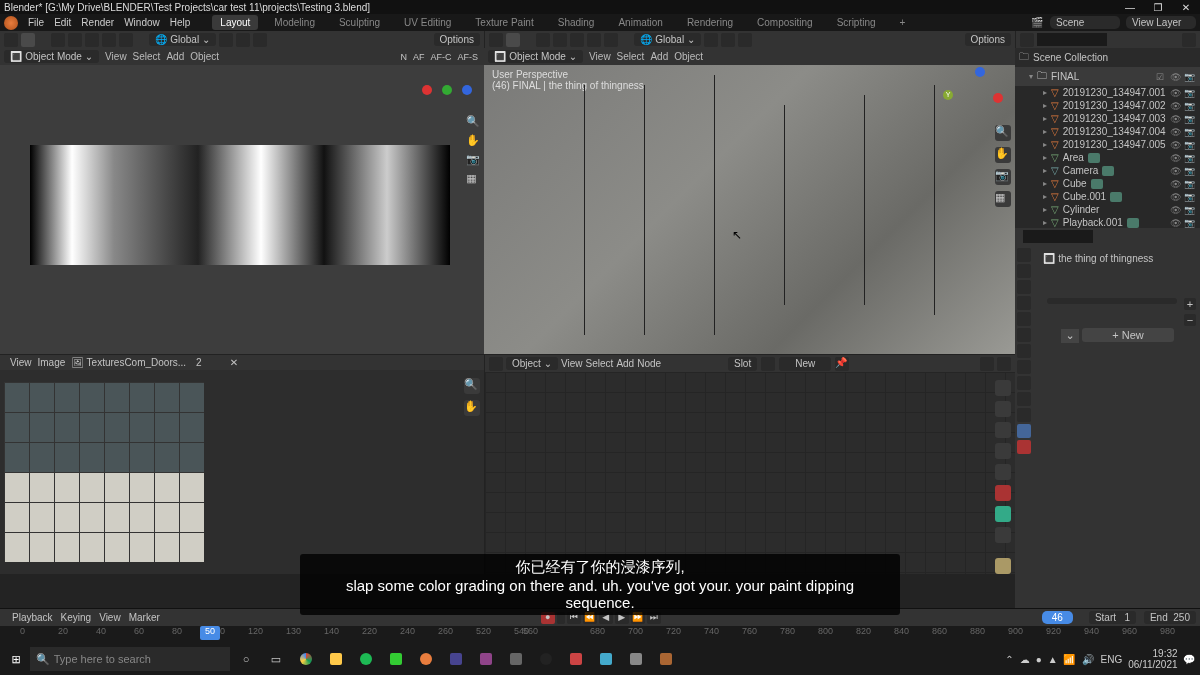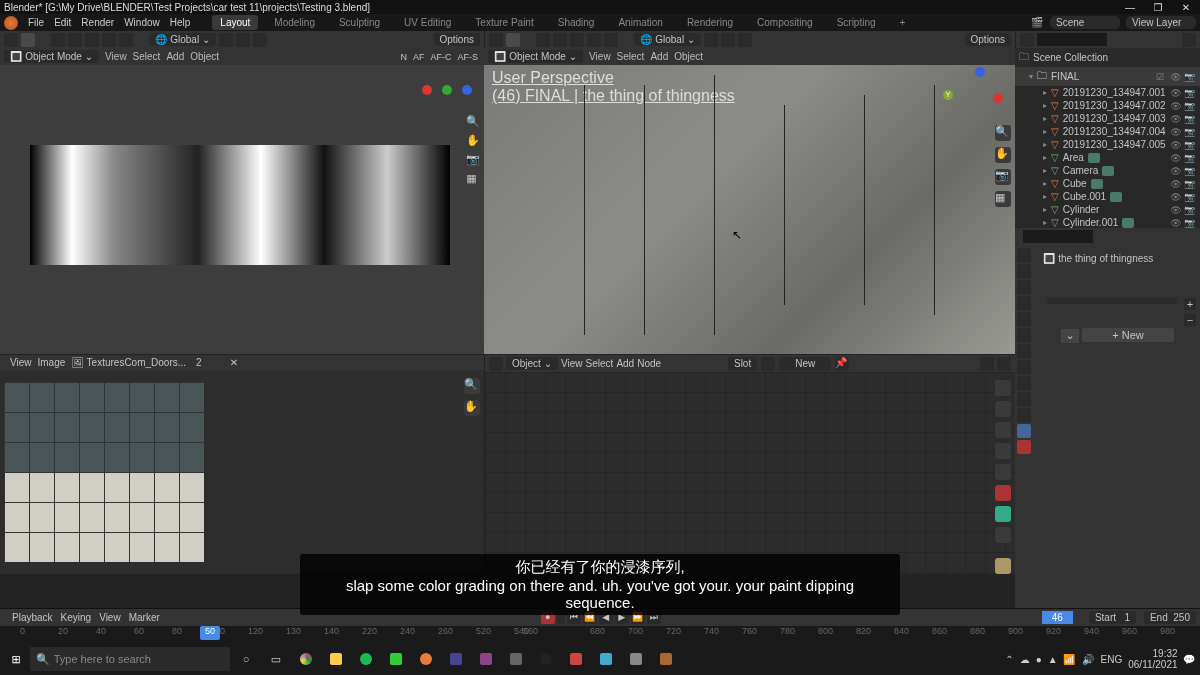--- a/index.html
+++ b/index.html
@@ -33,21 +33,21 @@
 .viewport .header { background: #333; height: 17px; display: flex; align-items: center; padding: 0 4px; gap: 6px; font-size: 10px; }
 .viewport .header .mode { background: #2a2a2a; padding: 1px 6px; border-radius: 3px; }
 .viewport .header .menuitem { color: #bbb; cursor: pointer; }
 .viewport .canvas { flex: 1; position: relative; background: #3d3d3d; }
 
 .vp-left { height: 306px; display: flex; flex-direction: column; }
 .vp-left .render { width: 420px; height: 120px; background: linear-gradient(90deg,#000 0%,#fff 10%,#888 20%,#222 40%,#fff 55%,#111 70%,#ccc 85%,#000 100%); margin: 80px 30px; }
 
 .vp-right { height: 306px; display: flex; flex-direction: column; }
 .vp-right .canvas { background: linear-gradient(135deg,#7a7a78 0%,#8c8c88 40%,#6a6a66 70%,#9a9a95 100%); position: relative; }
-.vp-right .overlay { position: absolute; top: 4px; left: 8px; font-size: 16px; color: #ddd; text-decoration: underline; }
+.vp-right .overlay { position: absolute; top: 4px; left: 8px; font-size: 10px; color: #ddd; }
 .vp-right .struct { position: absolute; width: 1px; background: #222; }
 .vp-right .nav-gizmo { position: absolute; top: 10px; right: 12px; width: 40px; height: 40px; }
 .vp-right .nav-gizmo .dot { position: absolute; width: 10px; height: 10px; border-radius: 50%; font-size: 7px; text-align: center; line-height: 10px; color: #fff; }
 .vp-right .side-icons { position: absolute; right: 4px; top: 60px; display: flex; flex-direction: column; gap: 6px; }
 .vp-right .side-icons span { width: 16px; height: 16px; background: #3a3a3a; border-radius: 3px; }
 
 .imgedit { height: 220px; display: flex; flex-direction: column; border-top: 1px solid #222; }
 .imgedit .header { background: #333; height: 17px; display: flex; align-items: center; padding: 0 4px; gap: 6px; font-size: 10px; }
 .imgedit .canvas { flex: 1; background: #2d2d2d; display: flex; }
 .imgedit .door { width: 200px; height: 180px; margin: 12px 4px; background: linear-gradient(to bottom,#4a5558 0%,#4a5558 50%,#d0cec5 50%,#d0cec5 100%); position: relative; }
@@ -73,21 +73,21 @@
 .props .name { padding: 4px; font-size: 10px; }
 .props .vtabs { position: absolute; left: 0; top: 18px; width: 18px; display: flex; flex-direction: column; gap: 2px; padding: 2px; }
 .props .vtabs span { width: 14px; height: 14px; background: #2a2a2a; border-radius: 2px; }
 .props .vtabs .act { background: #446699; }
 .props .body { margin-left: 20px; padding: 4px; }
 
 .timeline { height: 48px; background: #232323; border-top: 1px solid #111; }
 .timeline .hdr { background: #333; height: 17px; display: flex; align-items: center; padding: 0 4px; gap: 8px; font-size: 10px; }
 .timeline .hdr .controls { margin: 0 auto; display: flex; gap: 2px; }
 .timeline .hdr .controls span { width: 14px; height: 12px; background: #2a2a2a; border-radius: 2px; font-size: 9px; text-align: center; }
-.timeline .hdr .frame { background: #478be6; padding: 1px 10px; border-radius: 0; color: #fff; }
+.timeline .hdr .frame { background: #478be6; padding: 1px 10px; border-radius: 5px; color: #fff; }
 .timeline .hdr .fld { background: #2a2a2a; padding: 1px 6px; border-radius: 3px; }
 .timeline .track { height: 20px; background: #1a1a1a; position: relative; }
 .timeline .track .tick { position: absolute; top: 0; font-size: 9px; color: #666; }
 .timeline .track .cursor { position: absolute; background: #478be6; width: 20px; height: 14px; top: 0; font-size: 9px; color: #fff; text-align: center; border-radius: 2px; }
 
 .statusbar { height: 17px; background: #181818; display: flex; align-items: center; padding: 0 8px; font-size: 10px; gap: 14px; color: #888; }
 .statusbar .right { margin-left: auto; }
 
 .subtitle { position: absolute; bottom: 60px; left: 50%; transform: translateX(-50%); background: rgba(0,0,0,.8); color: #fff; padding: 4px 10px; font-size: 15px; text-align: center; border-radius: 3px; max-width: 800px; }
 
@@ -425,21 +425,21 @@
        <span style="color:#7a7">▽</span>
        <span>Cylinder</span>
        <div class="right">
               <span>👁</span>
               <span>📷</span>
             </div>
      </div>
           <div class="item" style="padding-left:28px">
        <span class="tri">▸</span>
        <span style="color:#7a7">▽</span>
-       <span>Cylinder.001</span>
+       <span>Playback.001</span>
             <span style="width:12px;height:10px;background:#4a7a6a;border-radius:2px"></span>
        <div class="right">
               <span>👁</span>
               <span>📷</span>
             </div>
      </div>
         </div>
     </div>
     <div class="props">
       <div class="hdr">

